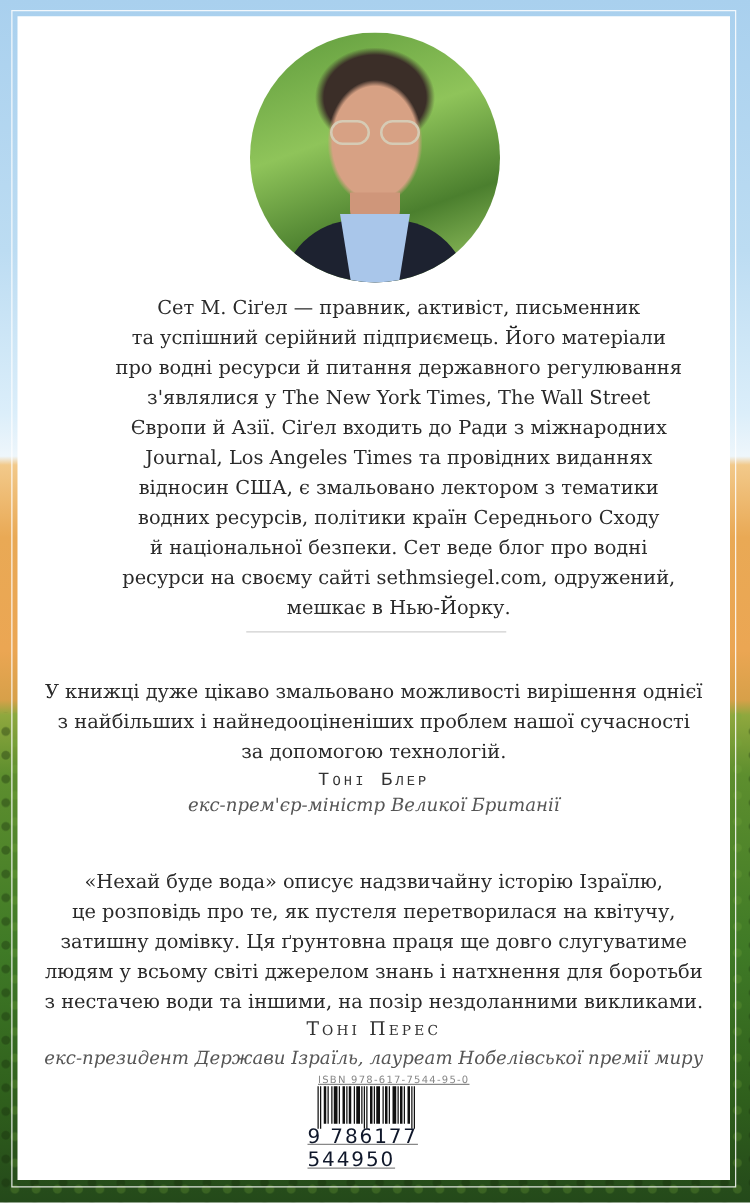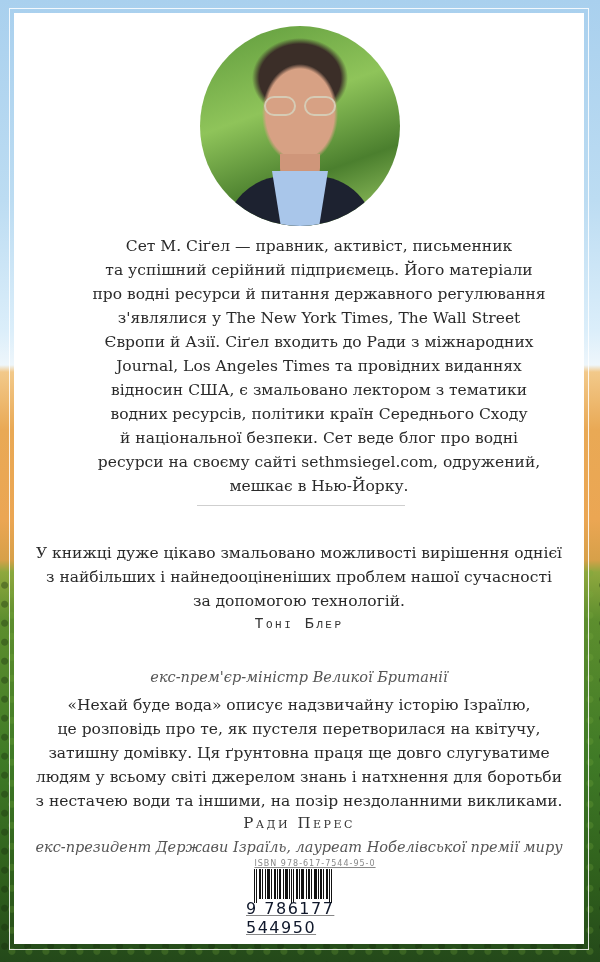--- a/index.html
+++ b/index.html
@@ -66,21 +66,21 @@
     .quote1 { top: 528px; }
     .author {
       position: absolute; left: 0; width: 570px; text-align: center;
       font-size: 15px; color: #333; letter-spacing: 2.5px; font-variant: small-caps;
     }
     .role {
       position: absolute; left: 0; width: 570px; text-align: center;
       font-size: 14.5px; color: #555; font-style: italic;
     }
     .author1 { top: 603px; font-family: Liberation Mono, monospace; }
-    .role1 { top: 656px; }
+    .role1 { top: 624px; }
     .quote2 { top: 680px; }
     .author2 { top: 801px; }
     .role2 { top: 826px; }
     .barcode {
       position: absolute; left: 232px; top: 846px; width: 130px; height: 70px;
       font-family: "DejaVu Sans", sans-serif; color: #888; text-decoration: underline;
     }
     .barcode .isbn {
       font-size: 8px; letter-spacing: 1px; text-align: center; display: block;
       margin-left: 8px;
@@ -138,21 +138,21 @@
   <div class="author author1">Тоні Блер</div>
   <div class="role role1">екс-прем'єр-міністр Великої Британії</div>
 
   <div class="text-block quote2">
     <span class="ln">«Нехай буде вода» описує надзвичайну історію Ізраїлю,</span>
     <span class="ln">це розповідь про те, як пустеля перетворилася на квітучу,</span>
     <span class="ln">затишну домівку. Ця ґрунтовна праця ще довго слугуватиме</span>
     <span class="ln">людям у всьому світі джерелом знань і натхнення для боротьби</span>
     <span class="ln">з нестачею води та іншими, на позір нездоланними викликами.</span>
   </div>
-  <div class="author author2">Ради Перес</div>
+  <div class="author author2">Тоні Перес</div>
   <div class="role role2">екс-президент Держави Ізраїль, лауреат Нобелівської премії миру</div>
 
   <div class="barcode">
     <span class="isbn">ISBN 978-617-7544-95-0</span>
     <div class="bars">
       <i class="g" style="width:1px"></i>
         <i class="g" style="width:1px;margin-right:2px"></i>
       <i style="width:2px"></i>
         <i style="width:1px;margin-right:2px"></i>
         <i style="width:1px"></i>

